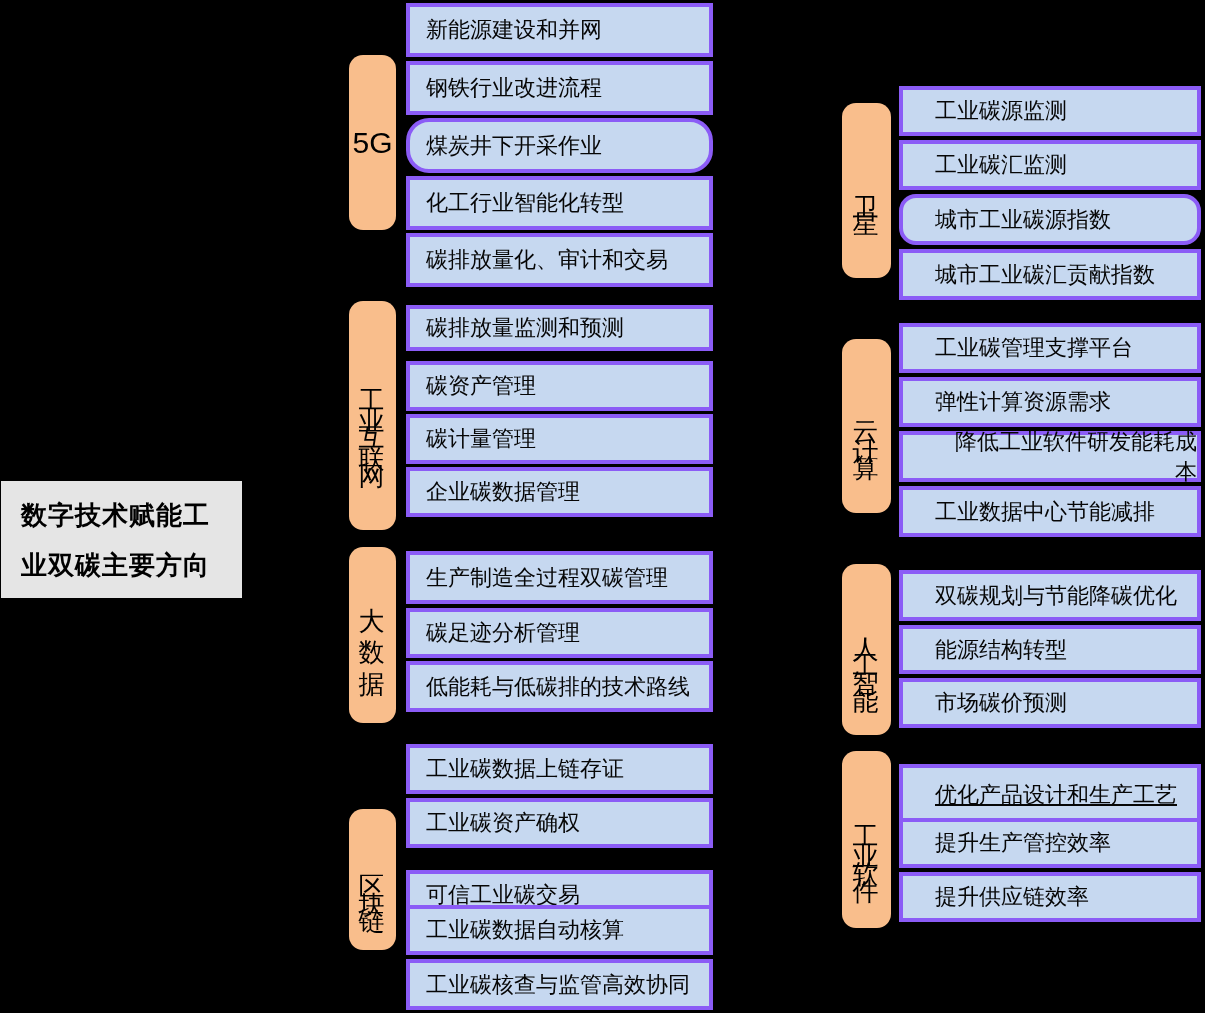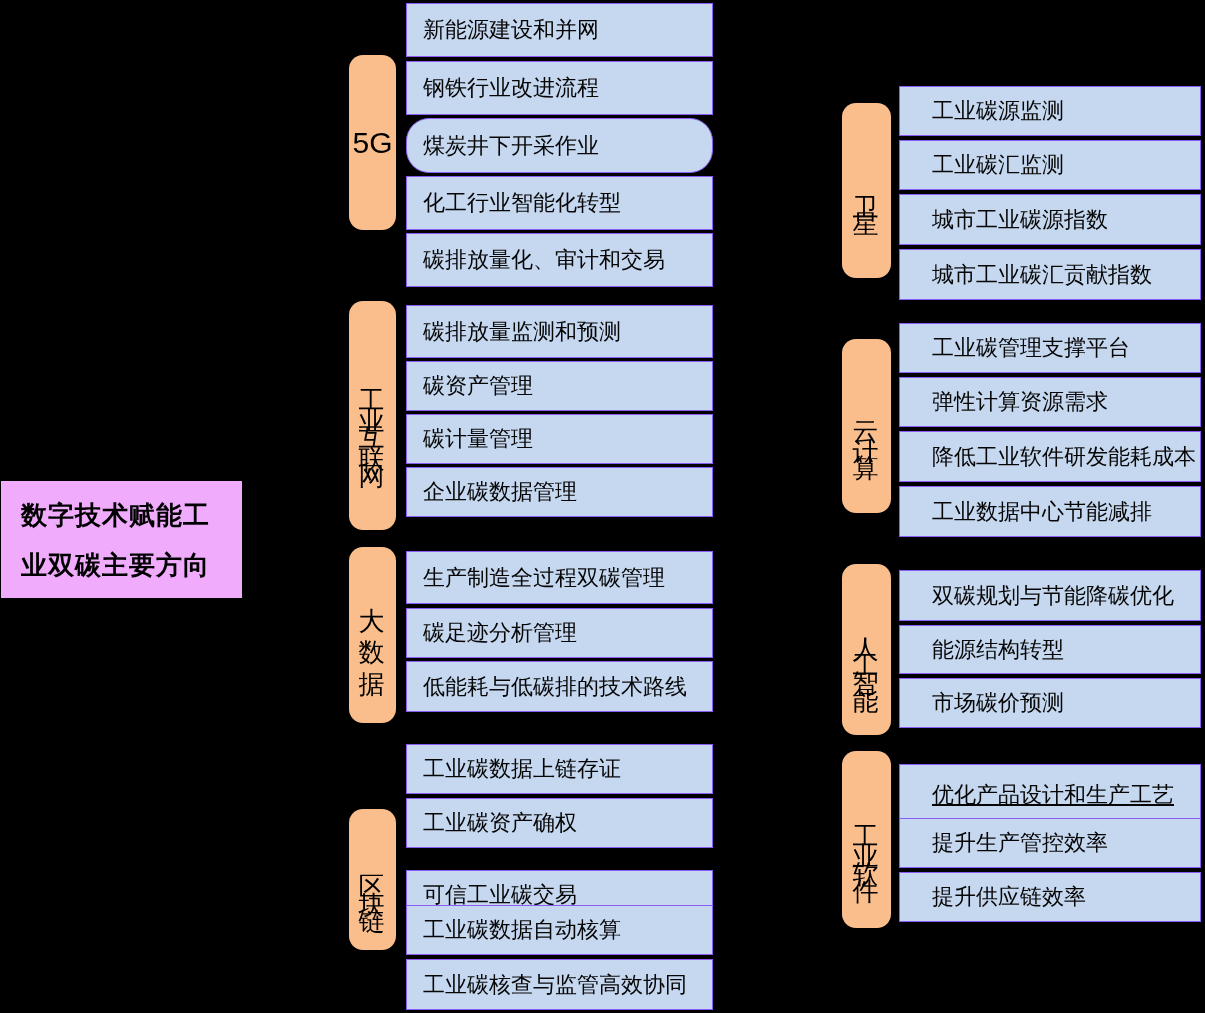--- a/index.html
+++ b/index.html
@@ -9,21 +9,21 @@
     height: 1013px;
     background: #000000;
     font-family: "Liberation Sans", "DejaVu Sans", sans-serif;
     color: #000000;
     overflow: hidden;
   }
   .title-box {
     position: absolute;
     left: 1px; top: 481px;
     width: 241px; height: 117px;
-    background: #f0abfc;
+    background: #e5e5e5;
     display: flex;
     flex-direction: column;
     justify-content: center;
     padding-left: 20px;
     box-sizing: border-box;
     font-size: 26px;
     font-weight: 700;
     line-height: 50px;
     letter-spacing: 1px;
   }
@@ -44,21 +44,21 @@
     text-orientation: upright;
   }
   .ls19 { letter-spacing: 19px; margin-bottom: -19px; }
   .ls32 { letter-spacing: 32px; margin-bottom: -32px; }
   .ls17 { letter-spacing: 17px; margin-bottom: -17px; }
   .ls16 { letter-spacing: 16px; margin-bottom: -16px; }
   .ls18 { letter-spacing: 18px; margin-bottom: -18px; }
   .item {
     position: absolute;
     background: #C6D8F0;
-    border: 1px solid #8b5cf6;
+    border: 4px solid #8b5cf6;
     box-sizing: border-box;
     display: flex;
     align-items: center;
     font-size: 22px;
     font-weight: 400;
     color: #060606;
     padding-left: 16px;
   }
   .mid { left: 406px; width: 307px; }
   .rgt { left: 899px; width: 302px; padding-left: 32px; }
@@ -74,41 +74,41 @@
   </div>
 
   <div class="cat cat-h" style="left:349px;top:55px;width:47px;height:175px;">5G</div>
   <div class="item mid" style="top:3px;height:54px;">新能源建设和并网</div>
   <div class="item mid" style="top:61px;height:54px;">钢铁行业改进流程</div>
   <div class="item mid" style="top:118px;height:55px;border-radius:23px;">煤炭井下开采作业</div>
   <div class="item mid" style="top:176px;height:54px;">化工行业智能化转型</div>
   <div class="item mid" style="top:233px;height:54px;">碳排放量化、审计和交易</div>
 
   <div class="cat cat-v ls19" style="left:349px;top:301px;width:47px;height:229px;">工业互联网</div>
-  <div class="item mid" style="top:305px;height:53px;">碳排放量监测和预测</div>
+  <div class="item mid" style="top:305px;height:46px;">碳排放量监测和预测</div>
   <div class="item mid" style="top:361px;height:50px;">碳资产管理</div>
   <div class="item mid" style="top:414px;height:50px;">碳计量管理</div>
   <div class="item mid" style="top:467px;height:50px;">企业碳数据管理</div>
 
   <div class="cat cat-v ls32" style="left:349px;top:547px;width:47px;height:176px;">大数据</div>
   <div class="item mid" style="top:551px;height:53px;">生产制造全过程双碳管理</div>
   <div class="item mid" style="top:608px;height:50px;">碳足迹分析管理</div>
   <div class="item mid" style="top:661px;height:51px;">低能耗与低碳排的技术路线</div>
 
   <div class="cat cat-v ls17" style="left:349px;top:809px;width:47px;height:141px;">区块链</div>
   <div class="item mid" style="top:744px;height:50px;">工业碳数据上链存证</div>
   <div class="item mid" style="top:798px;height:50px;">工业碳资产确权</div>
   <div class="item mid" style="top:851px;height:50px;margin-top:19px;">可信工业碳交易</div>
   <div class="item mid" style="top:905px;height:50px;">工业碳数据自动核算</div>
   <div class="item mid" style="top:959px;height:51px;">工业碳核查与监管高效协同</div>
 
   <div class="cat cat-v ls16" style="left:842px;top:103px;width:49px;height:175px;">卫星</div>
   <div class="item rgt" style="top:86px;height:50px;">工业碳源监测</div>
   <div class="item rgt" style="top:140px;height:50px;">工业碳汇监测</div>
-  <div class="item rgt" style="top:194px;height:51px;">城市工业碳源指数</div>
+  <div class="item rgt" style="top:194px;height:51px;border-radius:17px;">城市工业碳源指数</div>
   <div class="item rgt" style="top:249px;height:51px;">城市工业碳汇贡献指数</div>
 
   <div class="cat cat-v ls16" style="left:842px;top:339px;width:49px;height:174px;">云计算</div>
   <div class="item rgt" style="top:323px;height:50px;">工业碳管理支撑平台</div>
   <div class="item rgt" style="top:377px;height:50px;">弹性计算资源需求</div>
   <div class="item rgt" style="top:431px;height:51px;text-align:right;">降低工业软件研发能耗成本</div>
   <div class="item rgt" style="top:486px;height:51px;">工业数据中心节能减排</div>
 
   <div class="cat cat-v ls17" style="left:842px;top:564px;width:49px;height:171px;">人工智能</div>
   <div class="item rgt" style="top:570px;height:51px;">双碳规划与节能降碳优化</div>

